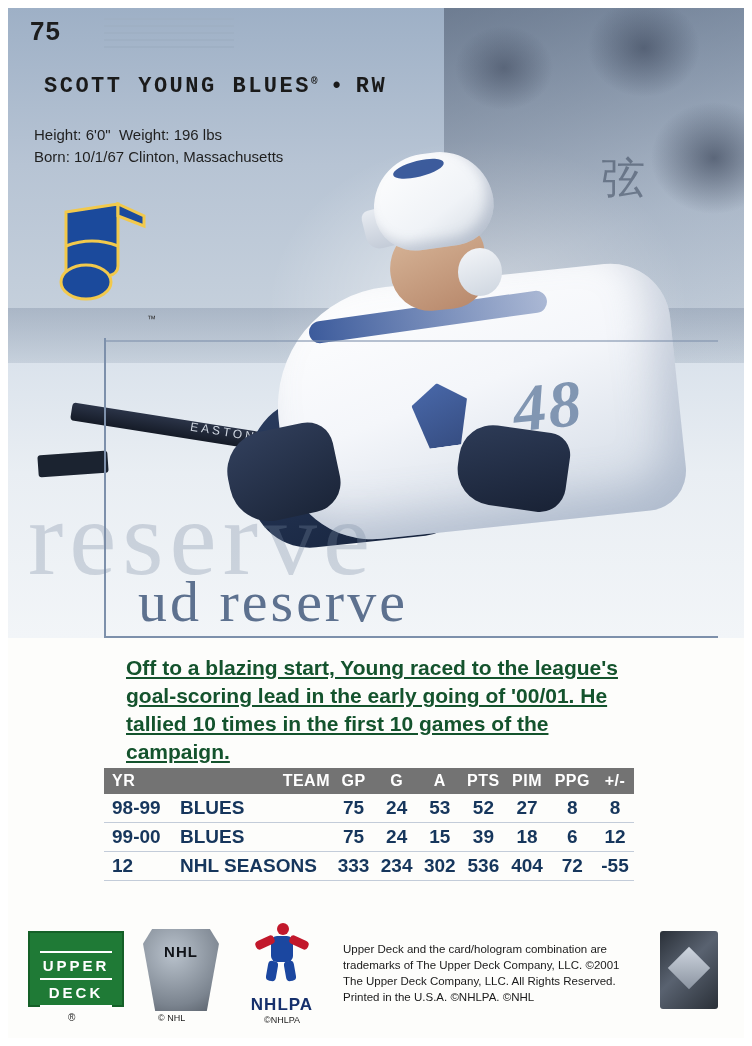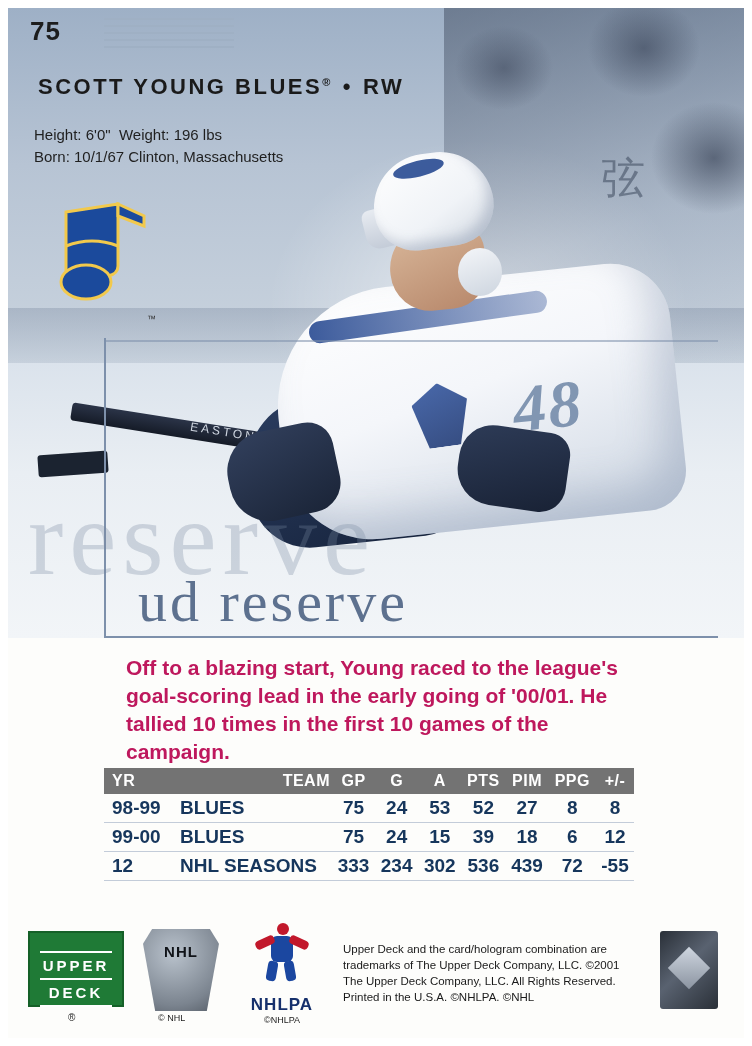--- a/index.html
+++ b/index.html
@@ -174,22 +174,22 @@
     font-weight: bold; font-size: 26px; color: #1d1d1d;
     letter-spacing: 1px;
   }
   .header-lines {
     position: absolute; left: 96px; top: 10px; width: 130px; height: 34px;
   }
   .header-lines i {
     display: block; height: 2px; background: #9fb0c4; margin-bottom: 5px;
   }
   .player-name {
-    position: absolute; left: 30px; top: 66px;
-    font-family: Liberation Sans, sans-serif;
+    position: absolute; left: 36px; top: 66px;
+    font-family: Liberation Mono, monospace;
     font-weight: bold; font-size: 22px; letter-spacing: 2.5px;
     color: #1a1a1a;
     white-space: nowrap;
   }
   .player-name .reg { font-size: 11px; vertical-align: super; }
   .player-name .dot { color:#1a1a1a; padding: 0 10px; }
   .vitals {
     position: absolute; left: 26px; top: 116px;
     font-family: "Liberation Sans", sans-serif;
     font-size: 15px; color: #1f1f1f; line-height: 22px;
@@ -233,22 +233,23 @@
   }
   .rule-h2 {
     position:absolute; left: 96px; top: 332px; width: 614px; height: 2px;
     background:rgba(125,144,171,.55);
   }
 
   
   .bio {
     position: absolute; left: 118px; top: 646px; width: 520px;
     font-family: "Liberation Sans", sans-serif;
-    font-size: 21px; line-height: 28px; color: #be185d;
+    font-size: 21px; line-height: 28px; color: #14532d;
     font-weight: 600;
+    text-decoration: underline;
   }
 
   
   .stats {
     position: absolute; left: 96px; top: 760px; width: 530px;
     border-collapse: collapse;
     font-family: "Liberation Sans", sans-serif;
     color: #16365c;
   }
   .stats thead th {
@@ -444,21 +445,21 @@
           <td>6</td>
           <td>12</td>
         </tr>
         <tr>
           <td class="yr">12</td>
           <td class="team">NHL SEASONS</td>
           <td>333</td>
           <td>234</td>
           <td>302</td>
           <td>536</td>
-          <td>439</td>
+          <td>404</td>
           <td>72</td>
           <td>-55</td>
         </tr>
       </tbody>
     </table>
 
     <div class="footer">
       <div class="ud-logo">
         <span class="bar"></span>
         <span>UPPER</span>

